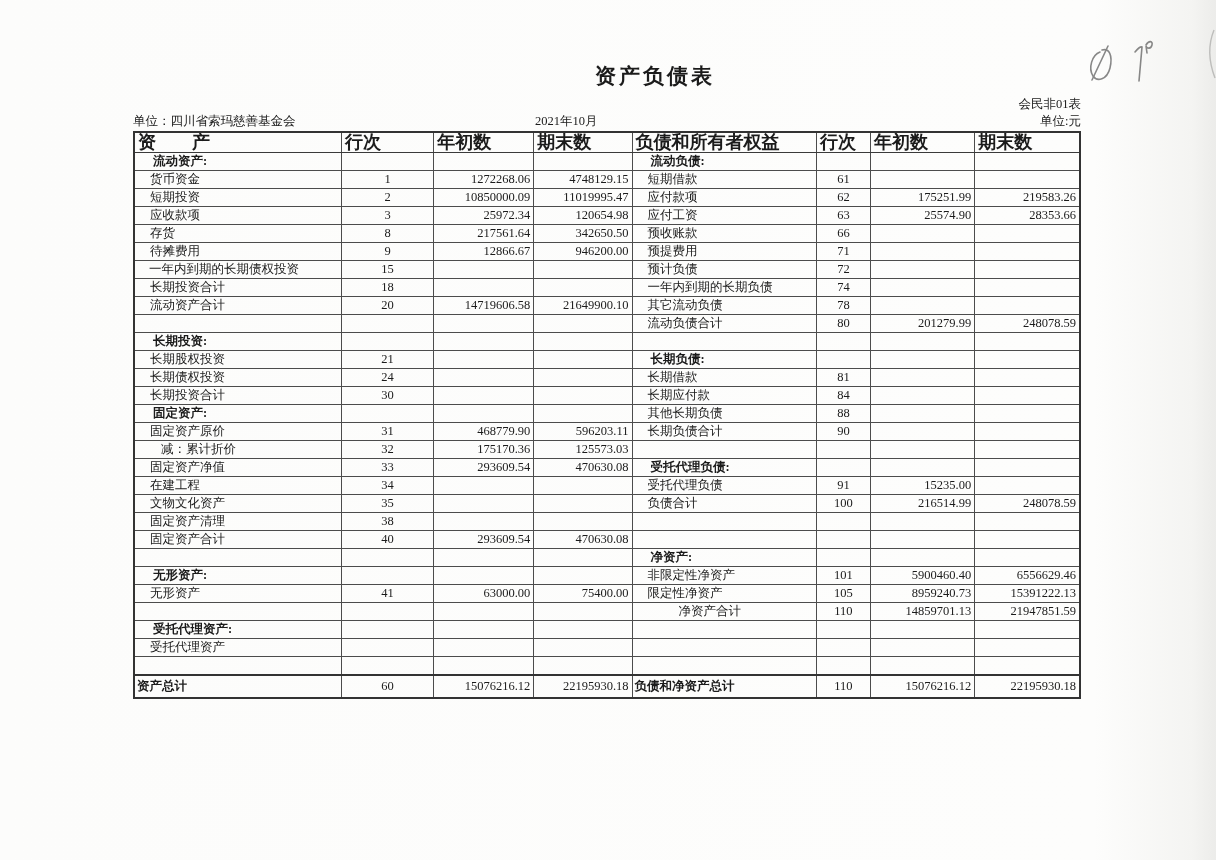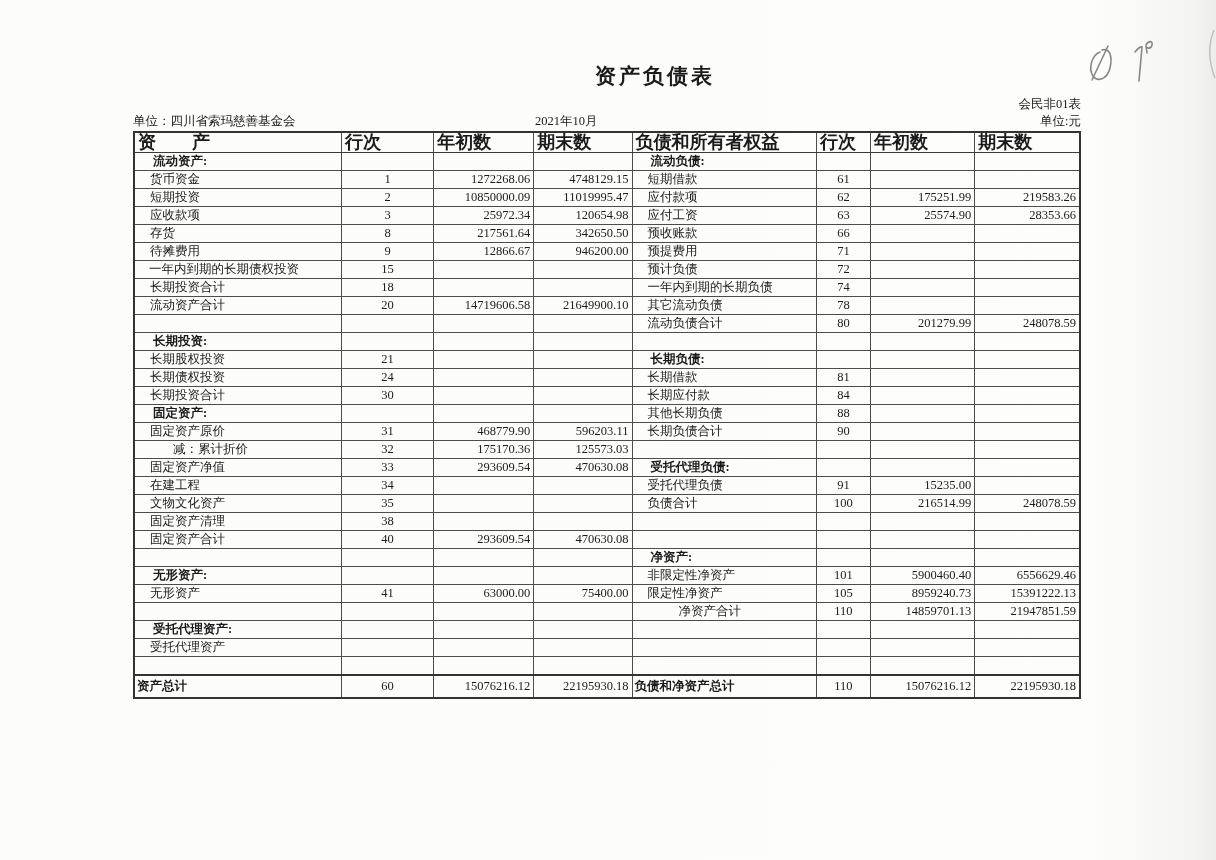--- a/index.html
+++ b/index.html
@@ -35,21 +35,21 @@
     overflow:hidden;white-space:nowrap;
   }
   table.bs{border:2px solid #333;}
   table.bs thead th{
     font-weight:bold;font-size:18px;height:19px;text-align:left;
     border-bottom:1.5px solid #3a3a3a;
   }
   td.lbl{text-align:left;}
   td.lbl.item{padding-left:15px;}
   td.lbl.item0{padding-left:14px;}
-  td.lbl.item2{padding-left:38px;}
+  td.lbl.item2{padding-left:26px;}
   td.lbl.item3{padding-left:46px;}
   td.lbl.sec{font-weight:bold;padding-left:18px;}
   td.lbl.total{font-weight:bold;padding-left:2px;}
   td.ctr{text-align:center;}
   td.rt{text-align:right;padding-right:6px;}
   tr.total-row td{height:21px;border-top:2px solid #333;border-bottom:2px solid #333;}
   .handwriting{position:absolute;left:1078px;top:28px;}
   .scan-edge{position:absolute;right:0px;top:28px;}
 </style>
 </head>

